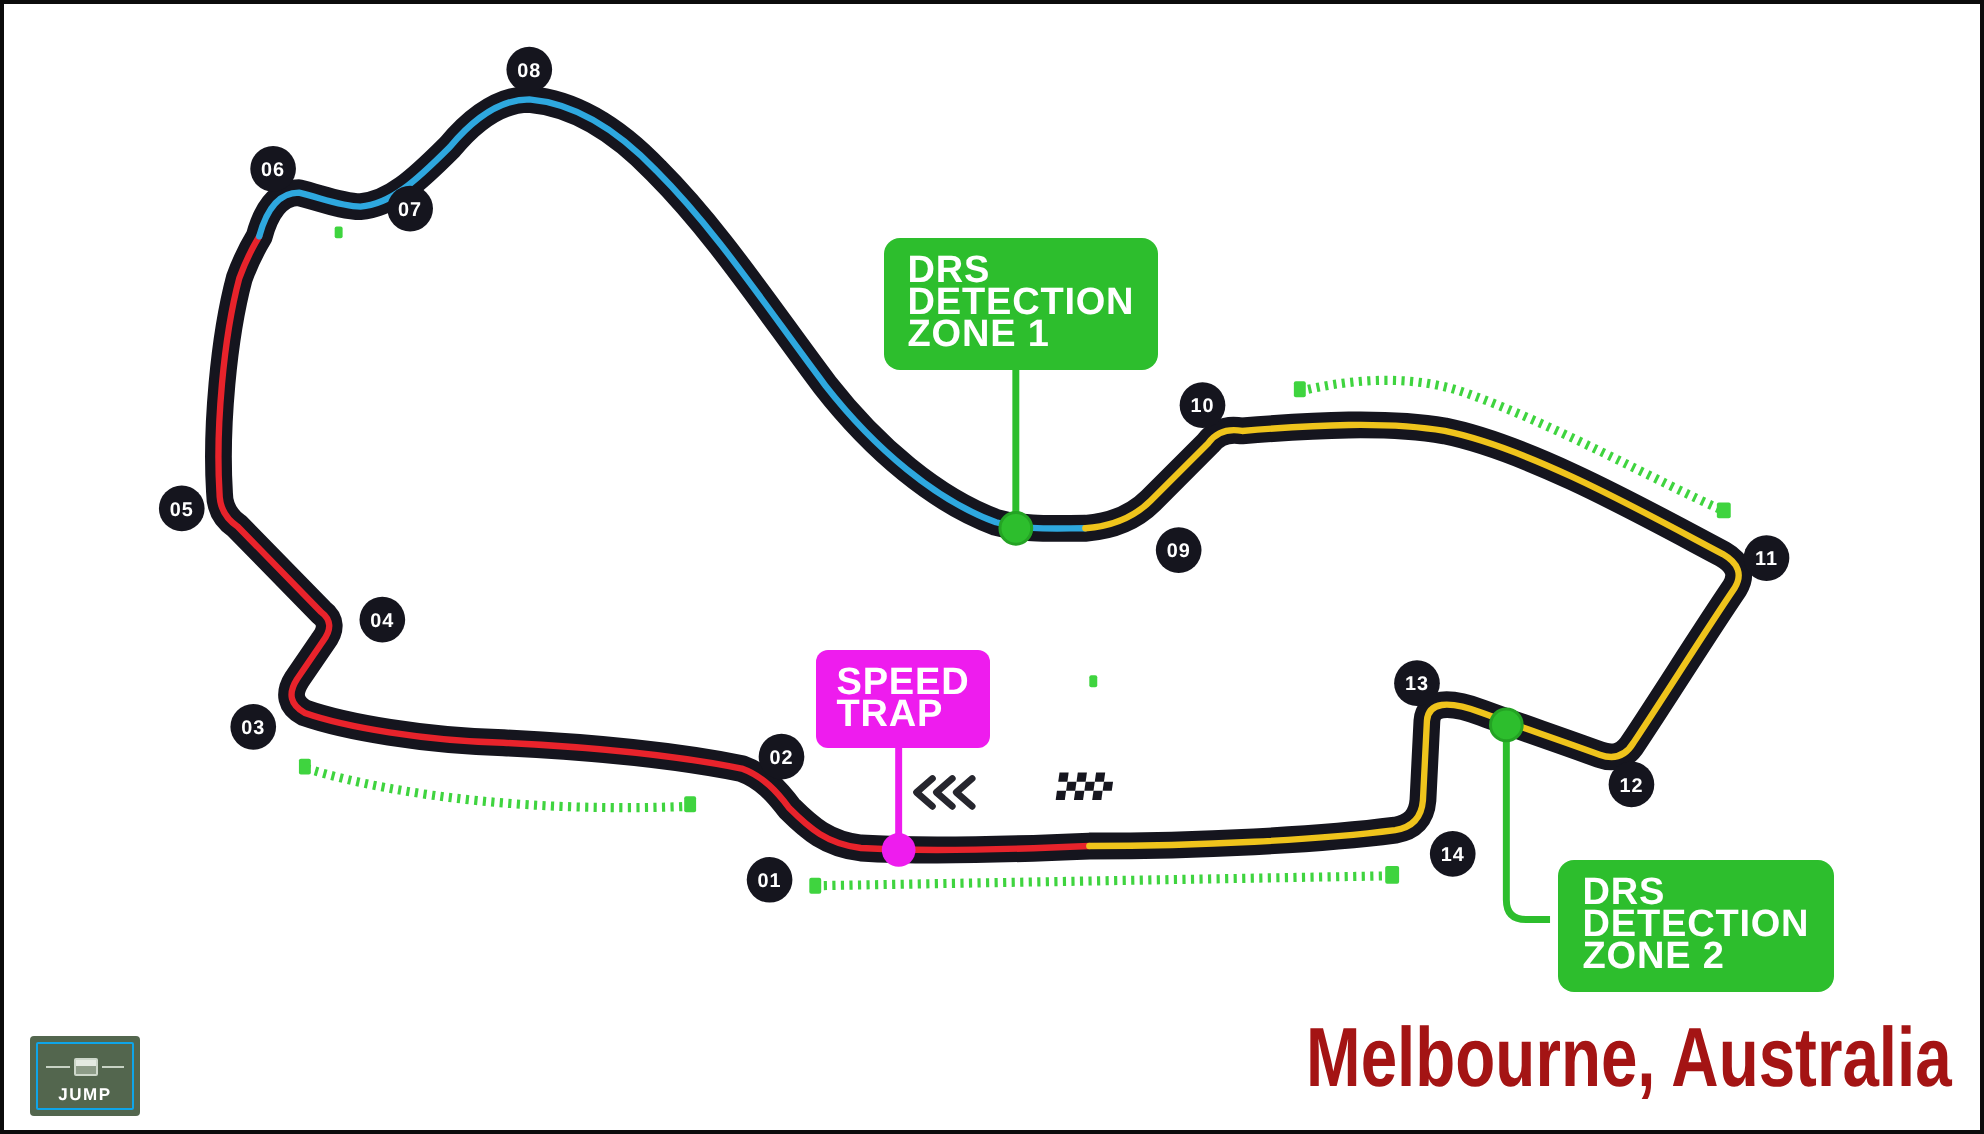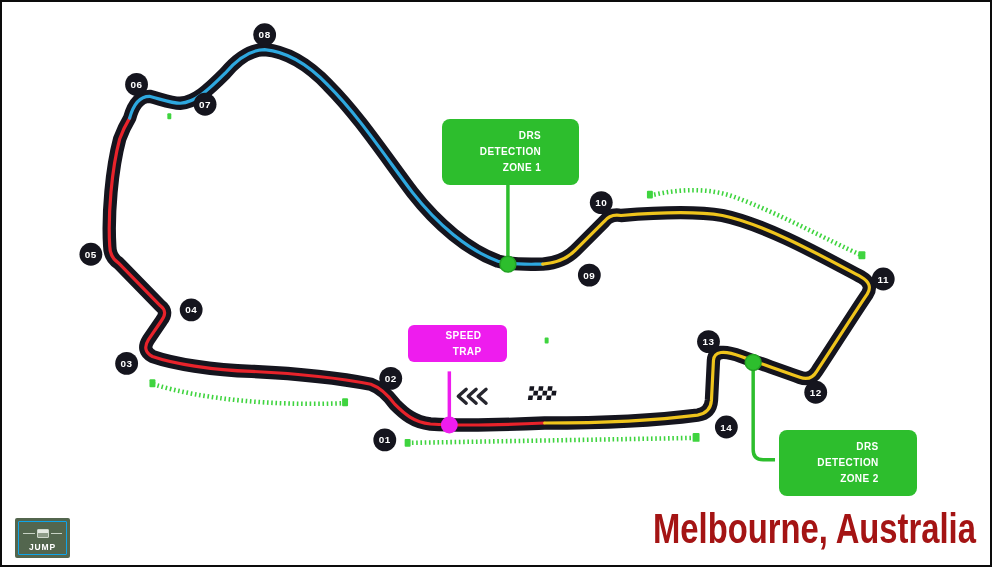--- a/index.html
+++ b/index.html
@@ -8,26 +8,26 @@
     background:#ffffff; border:2px solid #0c0c0c; overflow:hidden;
     font-family:"Liberation Sans", sans-serif;
   }
   #track-svg { position:absolute; left:0; top:0; width:100%; height:100%; }
   #badges text {
     font-family:"Liberation Sans", sans-serif; font-weight:bold; font-size:10px;
     fill:#ffffff; letter-spacing:.5px;
   }
   .callout {
     position:absolute; display:flex; align-items:center; justify-content:center;
-    text-align:right; color:#fff; font-weight:bold; white-space:pre-line;
-    border-radius:8px; line-height:16px; font-size:10px; letter-spacing:.4px;
+    text-align:left; color:#fff; font-weight:bold; white-space:pre-line;
+    border-radius:8px; line-height:16px; font-size:19px; letter-spacing:.4px;
   }
   #drs-zone-1 { left:440px; top:117px; width:137px; height:66px; }
   #drs-zone-2 { left:777px; top:428px; width:138px; height:66px; }
-  #speed-trap { left:406px; top:323px; width:87px;  height:37px; border-radius:6px;padding-left:12px; }
+  #speed-trap { left:406px; top:323px; width:87px;  height:49px; border-radius:6px; }
   #location-caption {
     position:absolute; right:14px; bottom:15px; font-weight:bold; font-size:42px;
     line-height:1; white-space:nowrap; transform:scaleX(.78);
     transform-origin:100% 100%; letter-spacing:0;
   }
   #jump-button {
     position:absolute; left:13px; top:516px; width:55px; height:40px;
     background:#53664e; border-radius:2px; cursor:pointer;
   }
   .jump-inner {

